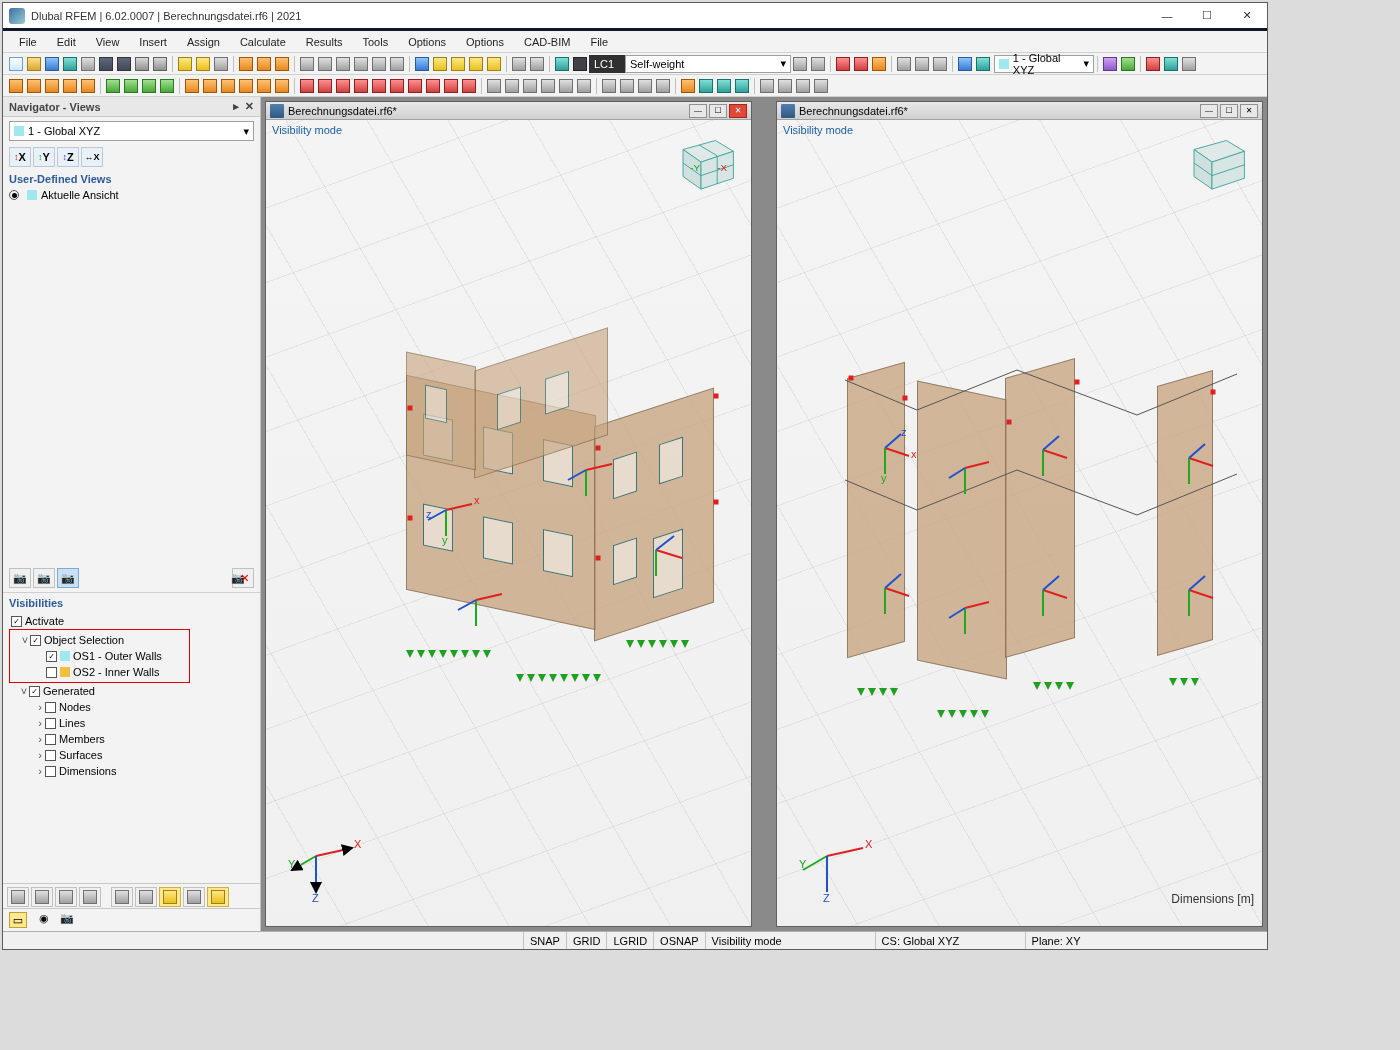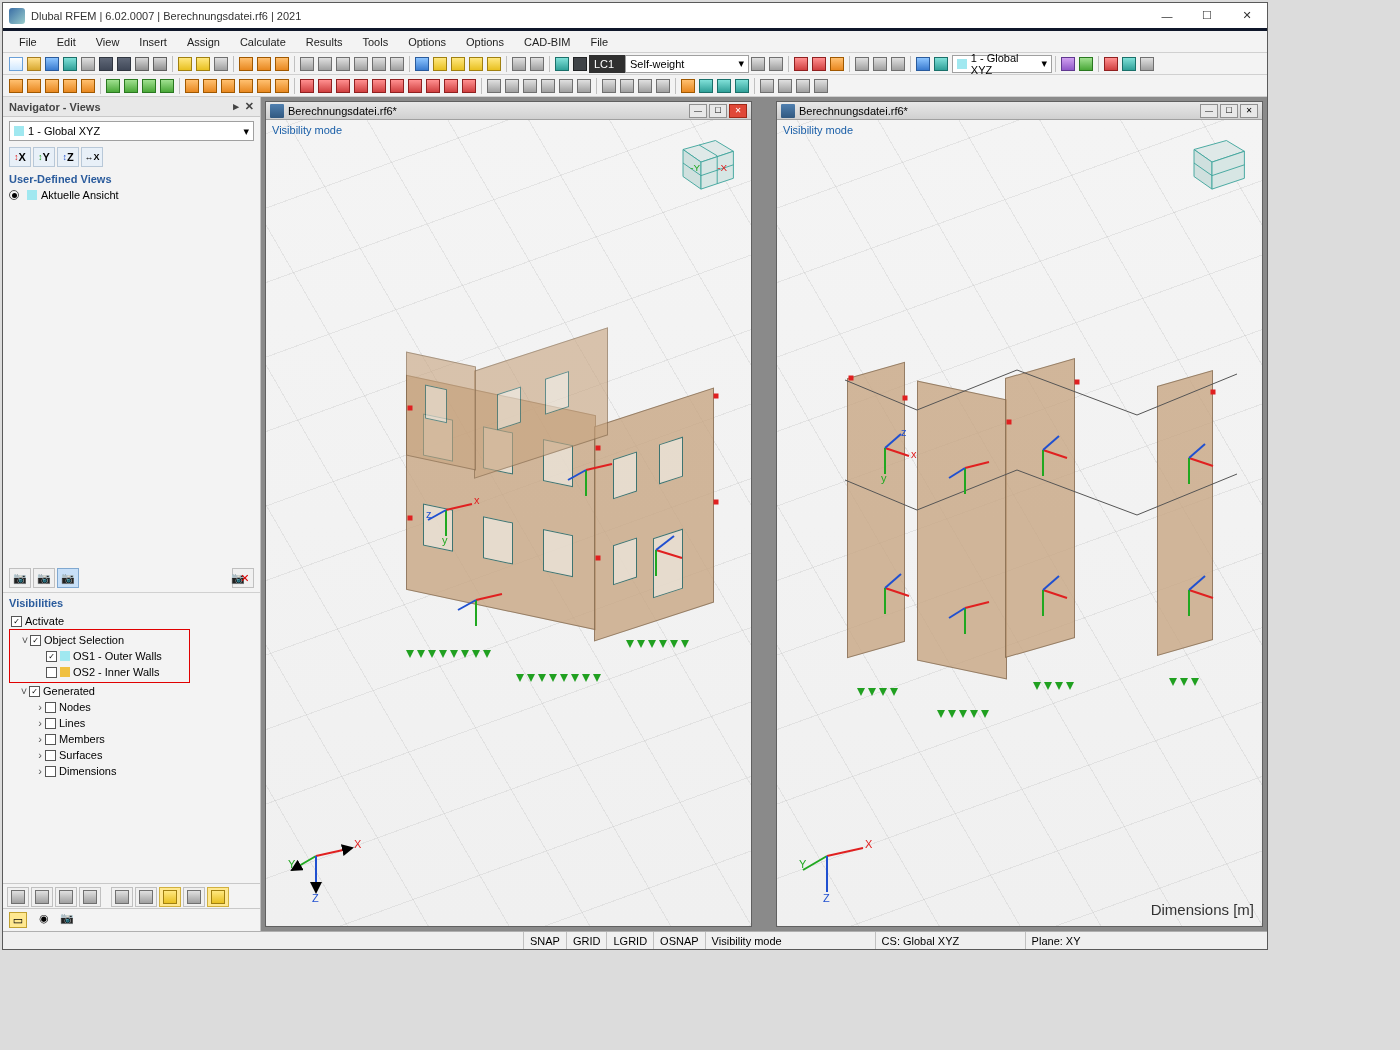--- a/index.html
+++ b/index.html
@@ -76,21 +76,21 @@
   .ground { position: absolute; inset: 0; background-image: repeating-linear-gradient(60deg,rgba(180,180,180,.25) 0,rgba(180,180,180,.25) 1px,transparent 1px,transparent 70px), repeating-linear-gradient(-20deg,rgba(180,180,180,.25) 0,rgba(180,180,180,.25) 1px,transparent 1px,transparent 70px); }
   .building { position: absolute; }
   .wall { position: absolute; background: rgba(198,164,128,0.78); border: 1px solid rgba(60,40,20,0.4); }
   .win { position: absolute; background: rgba(245,245,240,0.6); border: 1px solid rgba(20,90,90,.8); }
   .supp { position: absolute; display: flex; gap: 3px; }
   .supp .s { width: 0; height: 0; border-left: 4px solid transparent; border-right: 4px solid transparent; border-top: 8px solid #20a020; }
   .axis-red{stroke:#e02020}.axis-green{stroke:#20a820}.axis-blue{stroke:#2050d0}
   .fill-red{fill:#e02020}.fill-green{fill:#20a820}.fill-blue{fill:#2050d0}
   .node { position: absolute; width: 5px; height: 5px; background: #e02020; transform: translate(-50%,-50%); }
   .corneraxis { position: absolute; left: 20px; bottom: 20px; }
-  .dims { position: absolute; right: 8px; bottom: 8px; color: #333; font-size: 15px; margin-left: 23px; }
+  .dims { position: absolute; right: 8px; bottom: 20px; color: #333; font-size: 12px; margin-left: 23px; }
   .statusbar { height: 18px; background: #f0f0f0; border-top: 1px solid #b0b0b0; display: flex; align-items: center; font-size: 11px; }
   .stat-cell { padding: 0 6px; border-left: 1px solid #c0c0c0; height: 100%; display: flex; align-items: center; }
   svg { overflow: visible; }
 </style>
 </head>
 <body>
 
 <div class="window">
 
   <div class="titlebar">
@@ -209,21 +209,21 @@
         <div class="tb-ic ic-gray"></div>
       </div>
     <div class="tb-sep"></div>
     <div class="tb-btn">
         <div class="tb-ic ic-teal"></div>
       </div>
     <div class="tb-btn">
         <div class="tb-ic ic-dark"></div>
       </div>
     <div class="lc-combo" style="width:36px;background:#303030;color:#fff;border-color:#303030">LC1</div>
-    <div class="lc-combo" style="width:124px">
+    <div class="lc-combo" style="width:166px">
       <span>Self-weight</span>
       <span style="margin-left:auto">▾</span>
     </div>
     <div class="tb-btn">
         <div class="tb-ic ic-gray"></div>
       </div>
     <div class="tb-btn">
         <div class="tb-ic ic-gray"></div>
       </div>
     <div class="tb-sep"></div>

